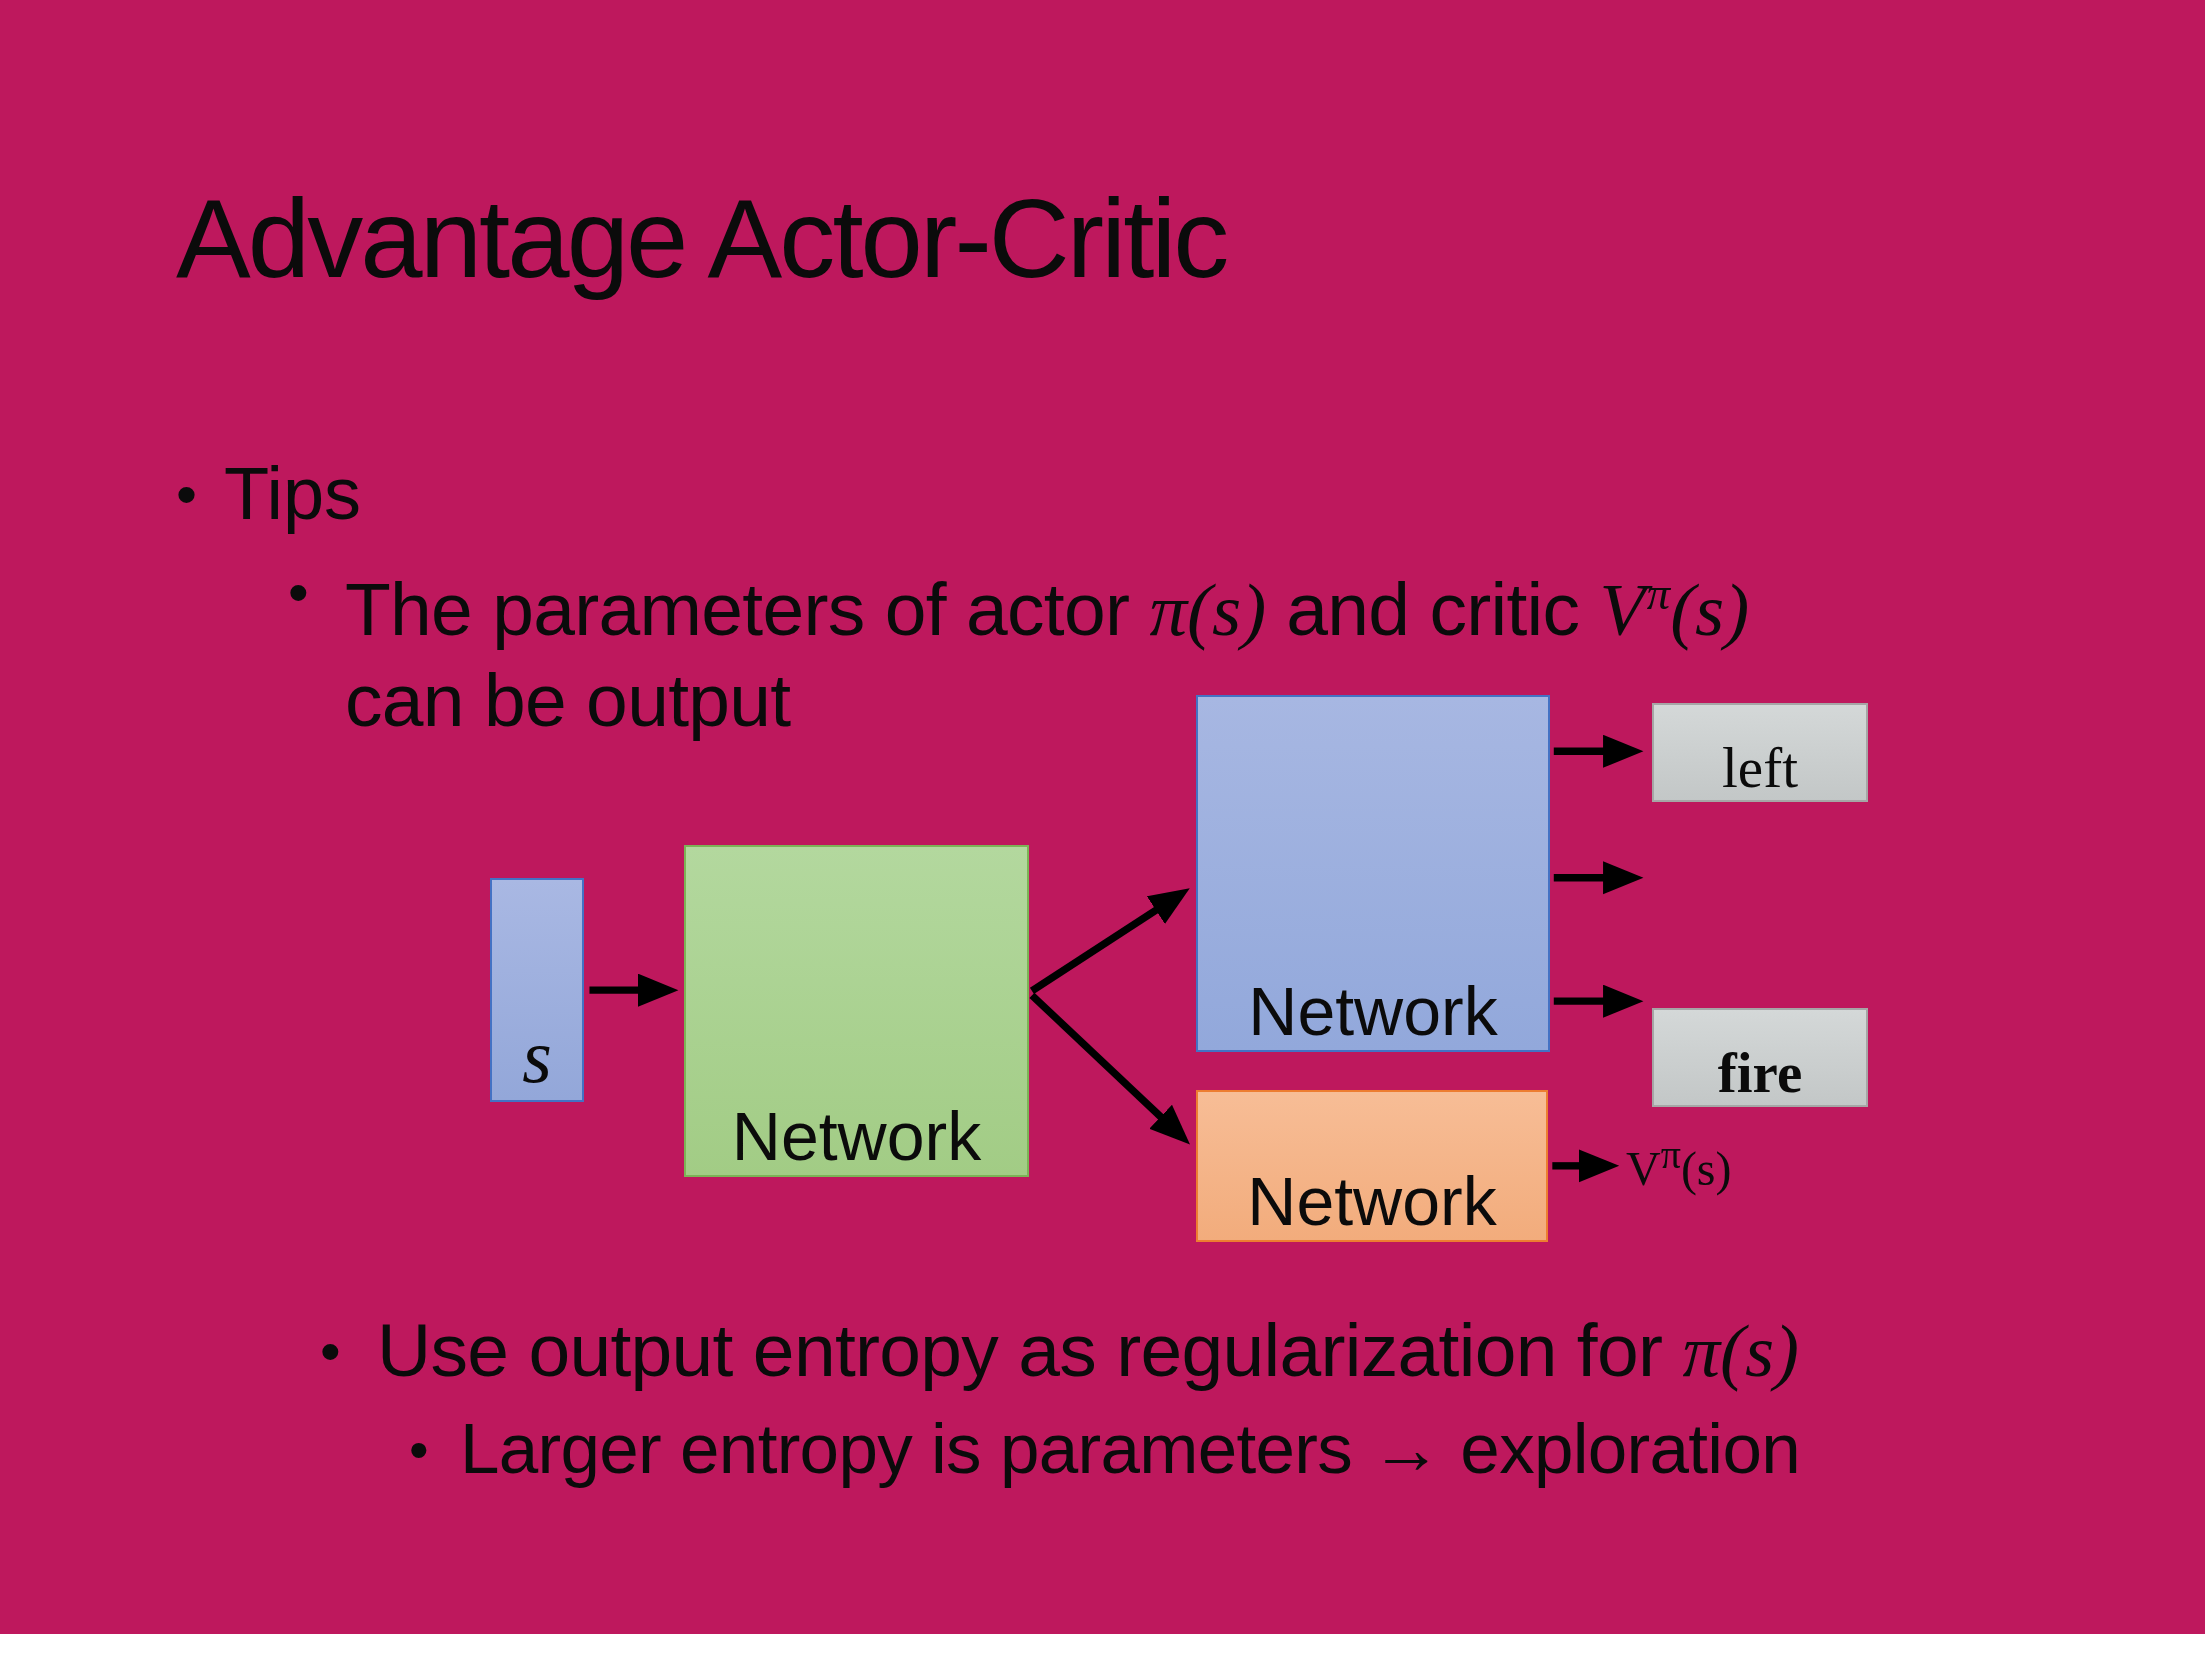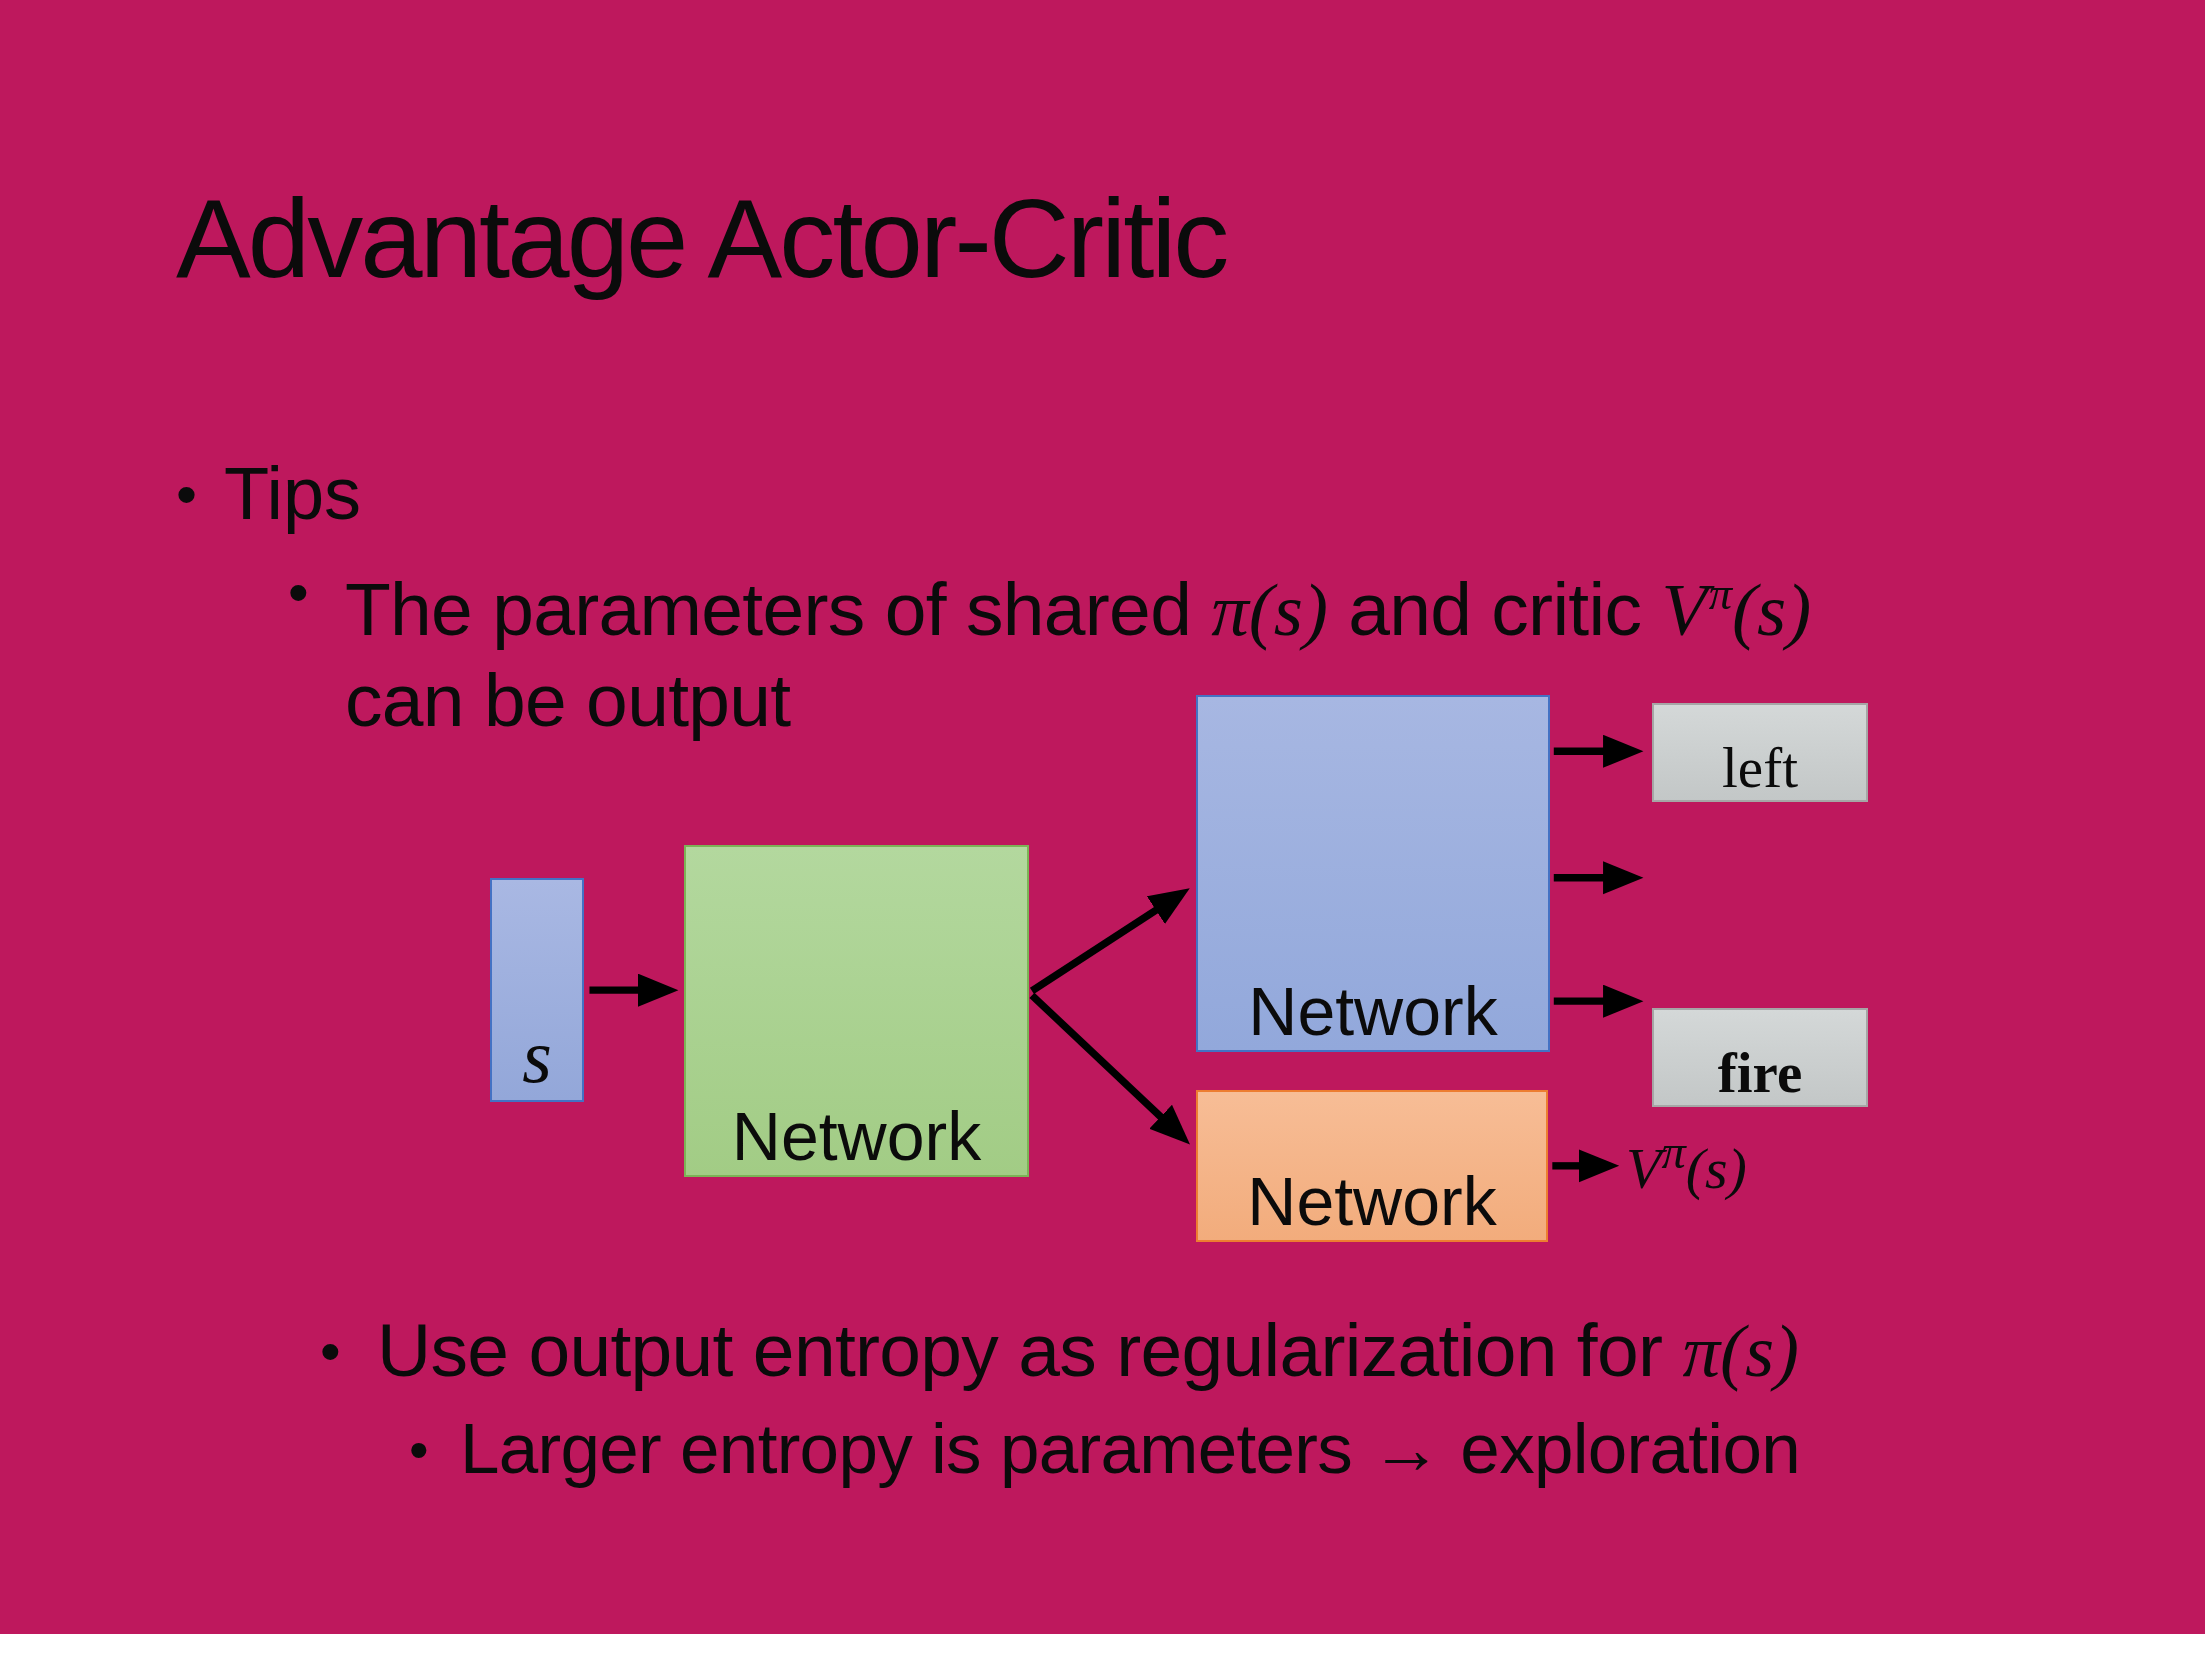--- a/index.html
+++ b/index.html
@@ -63,41 +63,41 @@
     border:2.2px solid #A6A6A6;
     font-family:"Liberation Serif", serif;font-size:57px;
   }
   .action-left{top:703px;}
   .action-right{top:828px;}
   .action-fire{top:1008px;font-weight:bold;}
 
   .value-label{
     position:absolute;left:1626px;top:1166px;
     transform:translateY(-54%);
-    font-size:58px;
-    font-family:"Liberation Serif", serif;font-style:italic;
+    font-size:48px;
+    font-family:"Liberation Serif", serif;
     white-space:nowrap;
   }
   .arrows{position:absolute;left:0;top:0;pointer-events:none;}
 </style>
 </head>
 <body>
 
 <div class="slide">
 
   <div class="title">Advantage Actor-Critic</div>
 
   <div class="bullet-row lvl1">
     <span class="dot">•</span><span>Tips</span>
   </div>
 
   <div class="bullet-row lvl2a">
     <span class="dot">•</span>
     <div class="hang">
-      <span>The parameters of shared </span><span class="math"><span>π</span><span>(s)</span></span><span>  and critic </span><span class="math"><span>V</span><sup>π</sup><span>(s)</span></span>
+      <span>The parameters of actor </span><span class="math"><span>π</span><span>(s)</span></span><span>  and critic </span><span class="math"><span>V</span><sup>π</sup><span>(s)</span></span>
     </div>
     <div class="hang">can be output</div>
   </div>
 
   <div class="box box-state">
     <span>s</span>
   </div>
 
   <div class="box box-shared">
     <span>Network</span>

